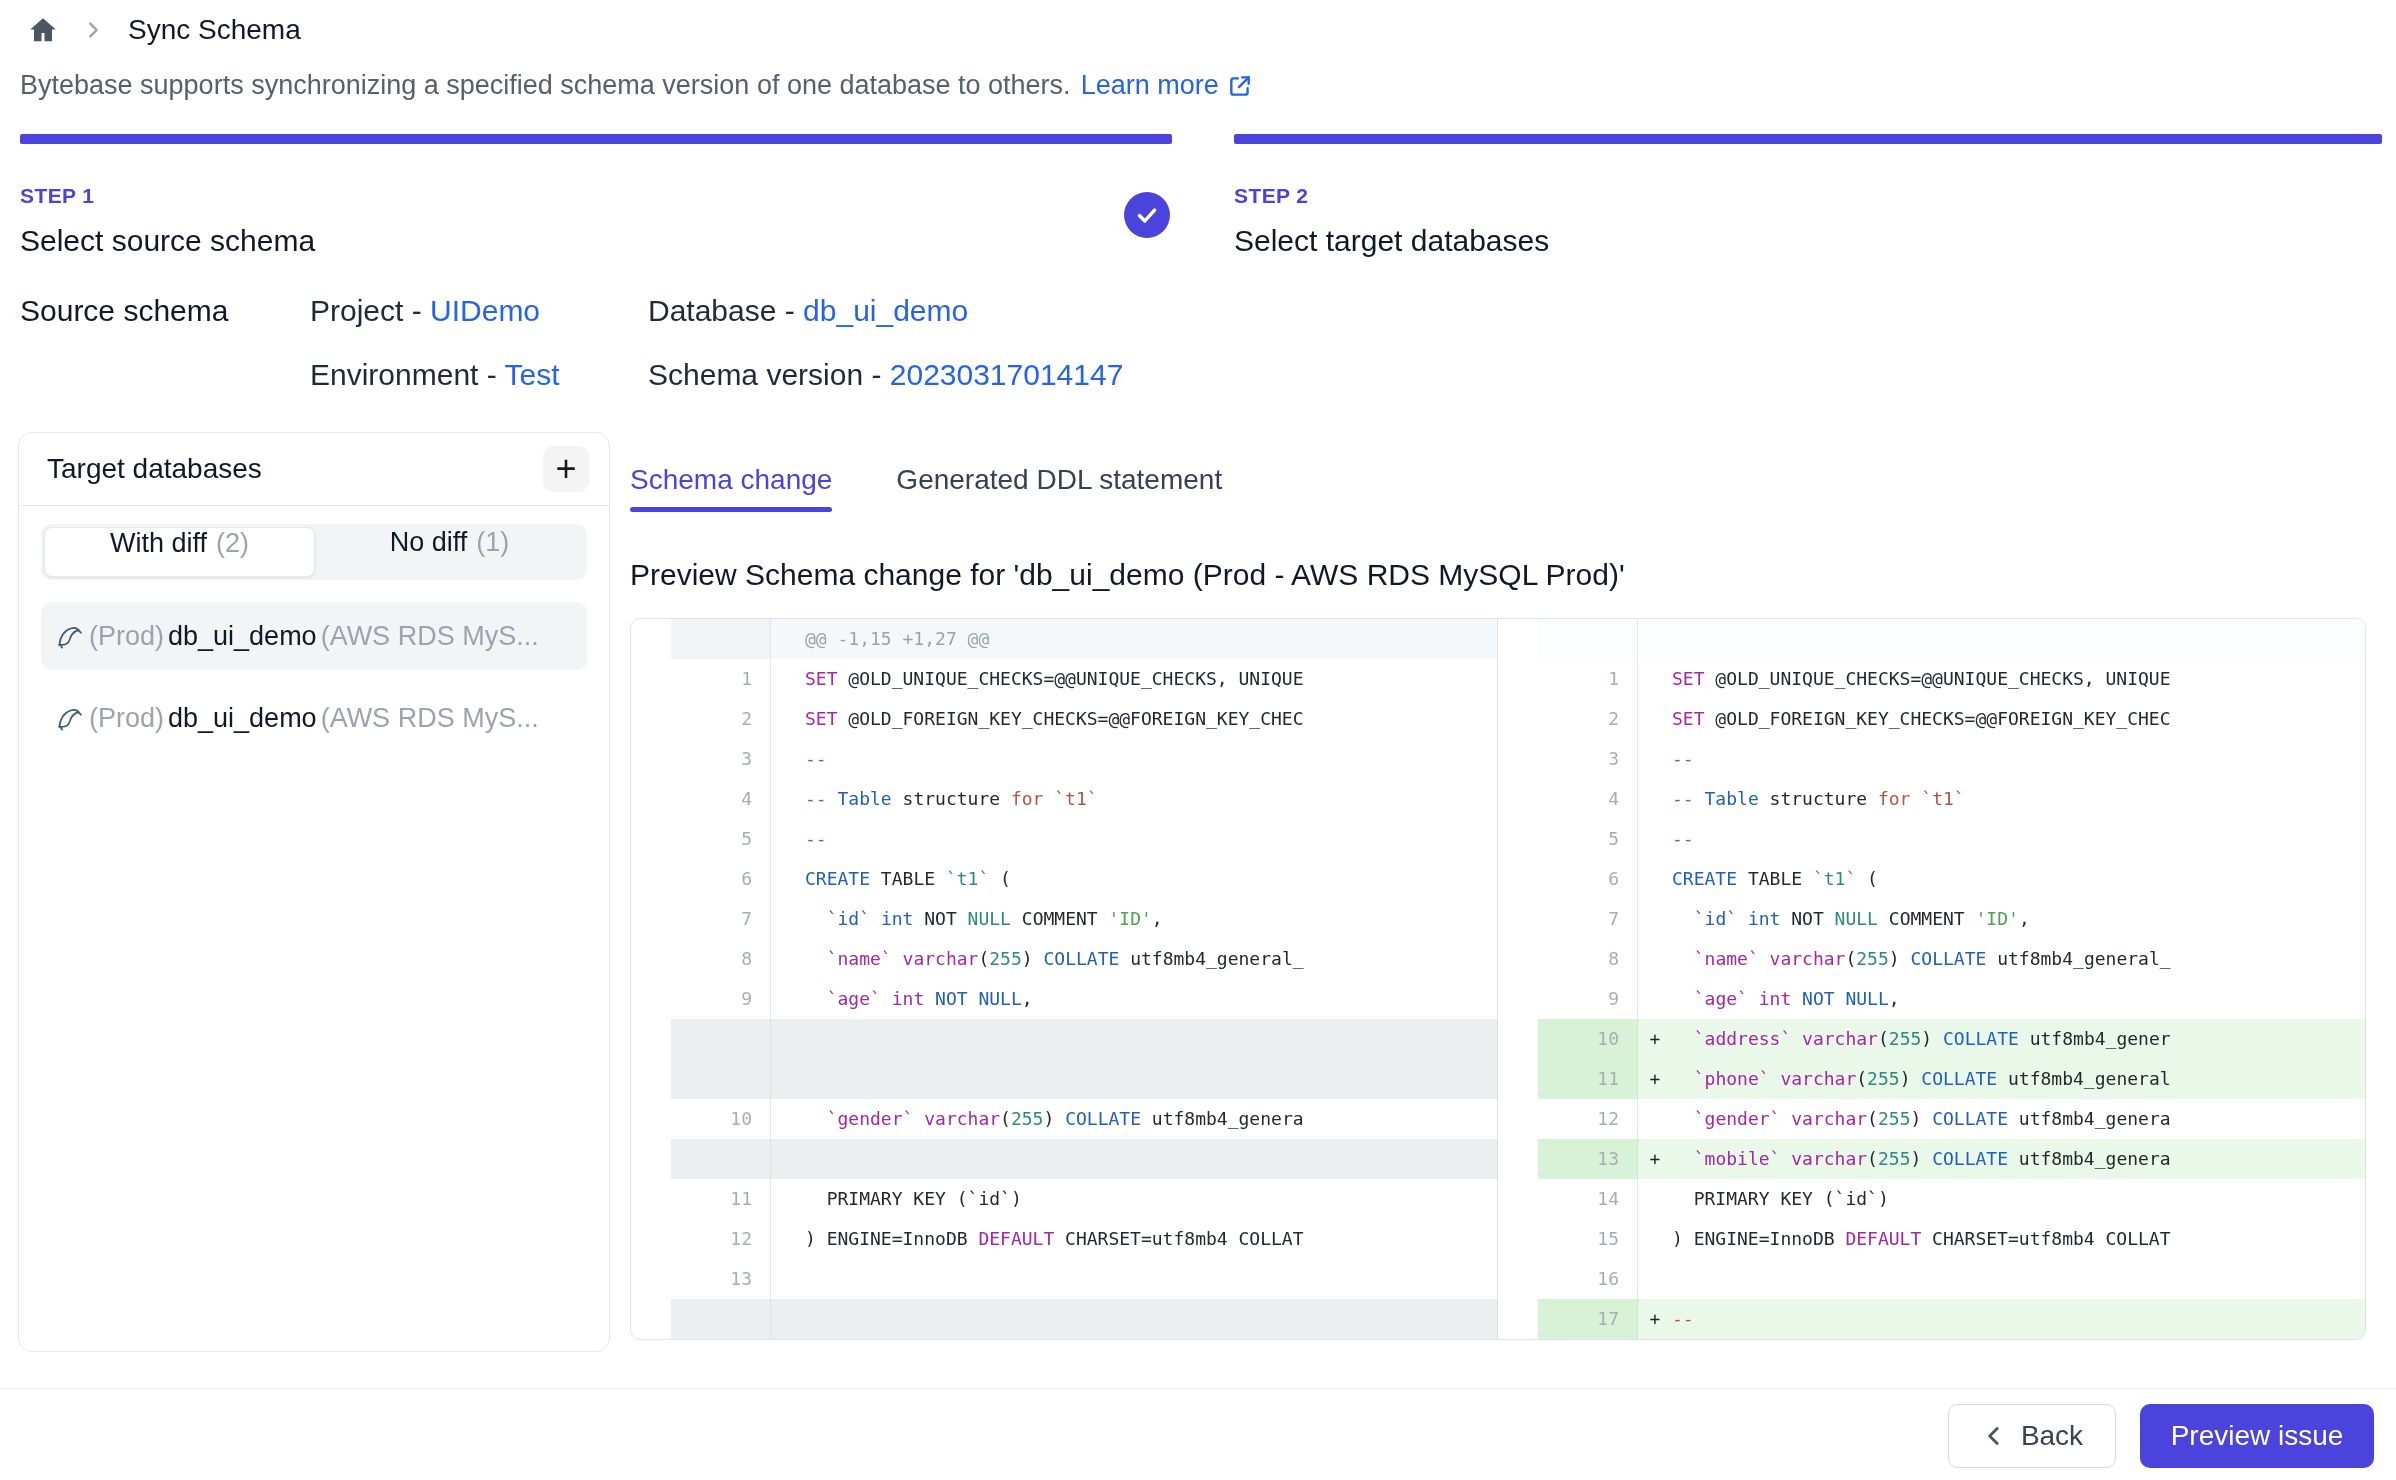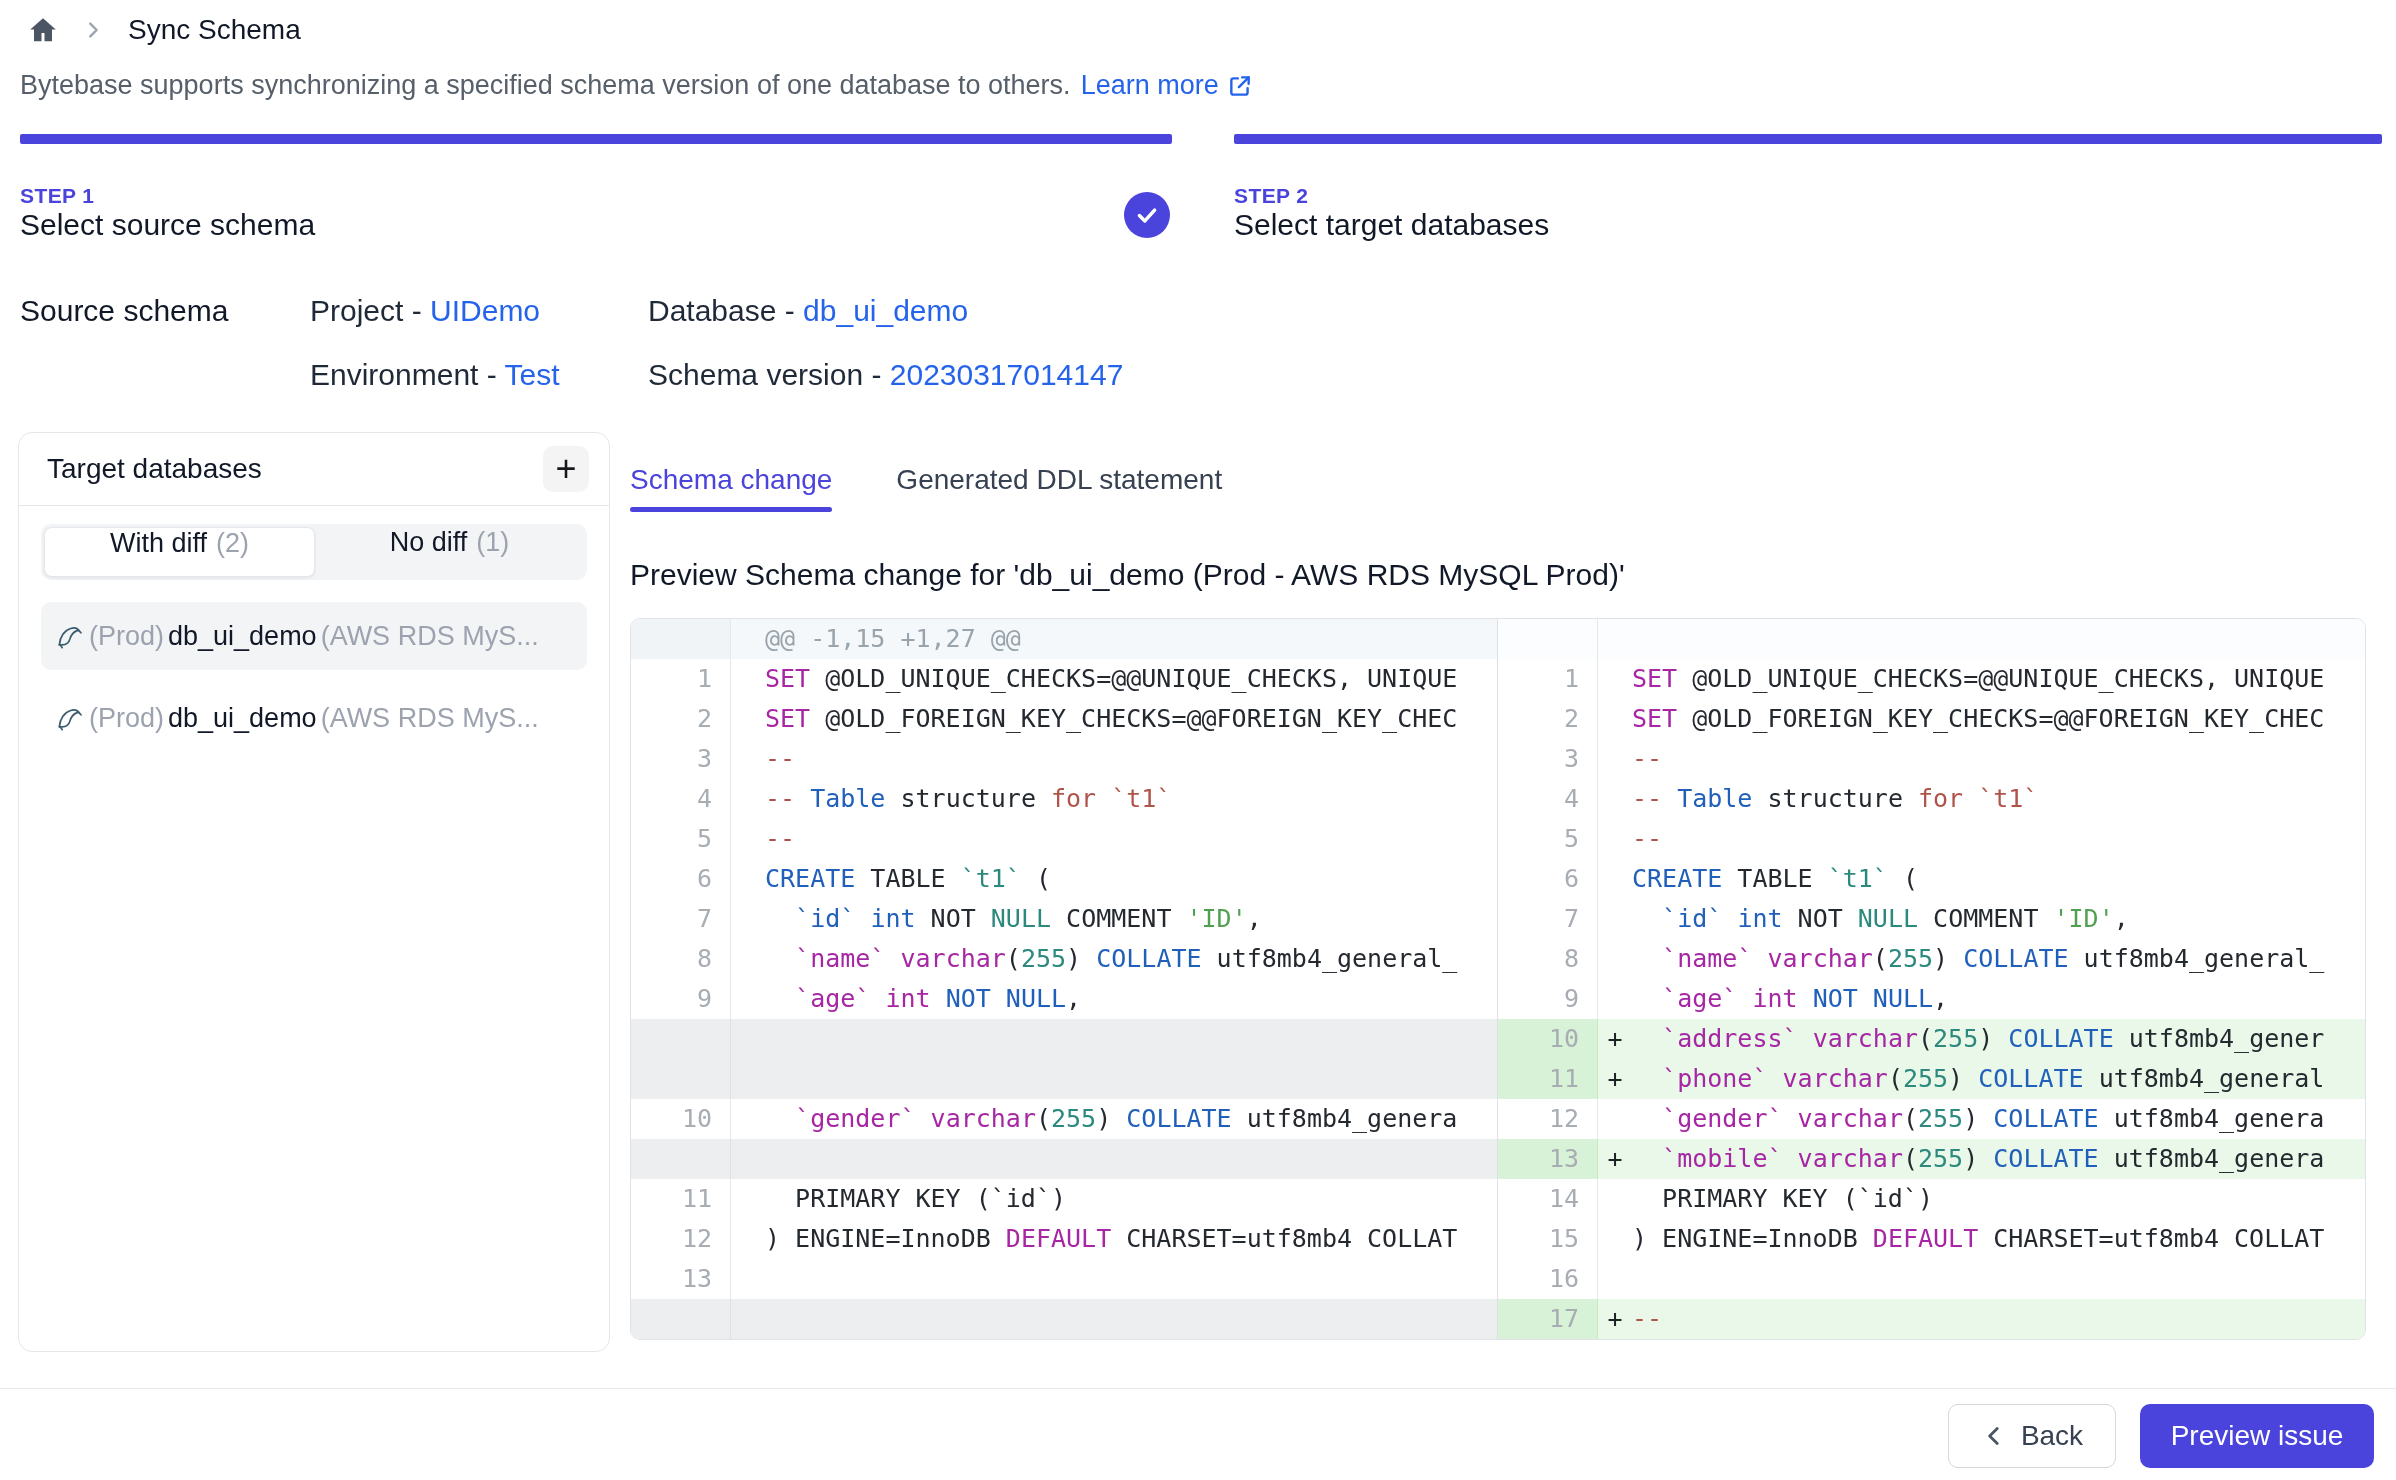--- a/index.html
+++ b/index.html
@@ -23,21 +23,21 @@
   .intro { position:absolute; top:70px; left:20px; font-size:27px; color:#57606a; display:flex; align-items:center; gap:10px; white-space:nowrap; }
   .intro .link { color:var(--link); display:flex; align-items:center; gap:8px; cursor:pointer; }
 
   
   .steps { position:absolute; top:134px; left:20px; display:flex; gap:62px; }
   .step { position:relative; }
   .step.s1 { width:1152px; }
   .step.s2 { width:1148px; }
   .step-bar { height:10px; border-radius:2px; background:var(--accent); }
   .step-label { margin-top:40px; font-size:21px; font-weight:bold; letter-spacing:.4px; color:var(--accent); }
-  .step-title { margin-top:0; font-size:30px; font-weight:500; color:#111827; }
+  .step-title { margin-top:16px; font-size:30px; font-weight:500; color:#111827; }
   .check-circle { position:absolute; right:2px; top:58px; width:46px; height:46px; border-radius:50%;
     background:var(--accent); display:flex; align-items:center; justify-content:center; }
 
   
   .source { position:absolute; top:294px; left:20px; font-size:30px; }
   .src-row { display:flex; margin-bottom:30px; }
   .src-label { width:290px; color:#111827; }
   .src-cell1 { width:338px; }
   .link-text { color:var(--link); cursor:pointer; }
 
@@ -70,21 +70,21 @@
   .pv-tab { font-size:28px; color:#374151; padding-bottom:16px; position:relative; cursor:pointer; }
   .pv-tab.active { color:var(--accent); }
   .pv-tab.active::after { content:""; position:absolute; left:0; right:0; bottom:0; height:5px;
     border-radius:3px; background:var(--accent); }
   .pv-heading { margin-top:46px; font-size:30px; color:#111827; }
 
   
   .diff { margin-top:26px; border:1px solid #dfe3e7; border-radius:10px; overflow:hidden; background:#fff; }
   .diff-row { display:flex; height:40px; }
   .half { width:50%; display:flex; overflow:hidden; font-family:"DejaVu Sans Mono","Liberation Mono",monospace;
-    font-size:25px; line-height:40px; }
+    font-size:18px; line-height:40px;margin-left:40px; }
   .half.left { border-right:1px solid #dde1e5; }
   .ln { flex:0 0 100px; text-align:right; padding-right:18px; color:#a7adb3; border-right:1px solid #e5e8ea; }
   .cd { flex:1; display:flex; white-space:pre; overflow:hidden; }
   .mk { flex:0 0 34px; text-align:center; color:#1f2328; }
   .t-ctx { background:#fff; }
   .t-add { background:var(--add-bg); }
   .t-add .ln { background:var(--add-gutter); border-right-color:#c8e6c8; }
   .t-emp { background:var(--ph-bg); }
   .t-emp .ln { background:var(--ph-bg); border-right-color:#dfe1e3; }
   .t-hdr { background:#f5f8fa; }

